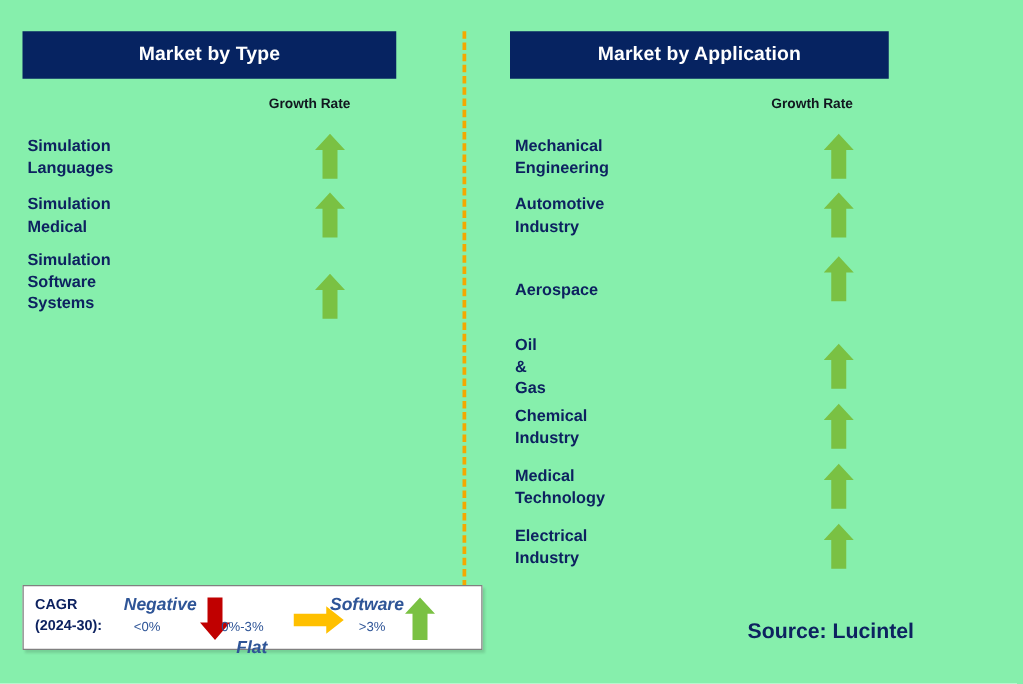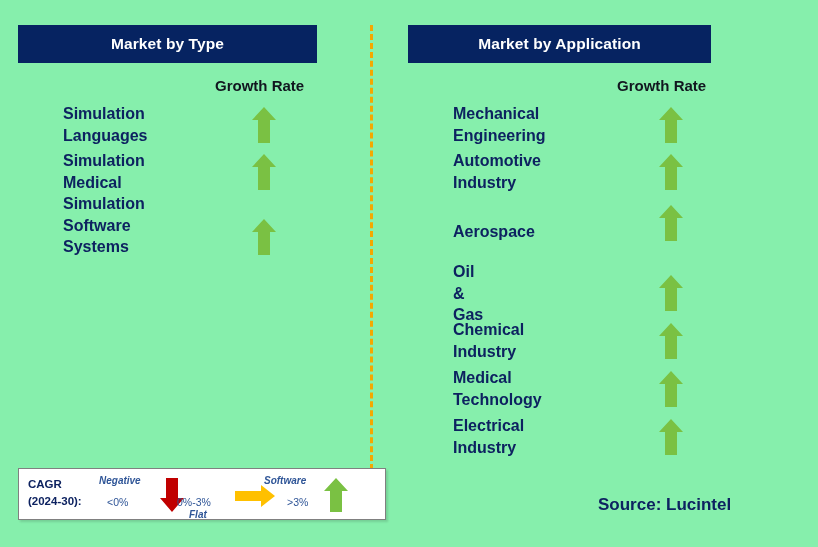--- a/index.html
+++ b/index.html
@@ -41,44 +41,43 @@
   #header-application {
     left: 408px;
     top: 25px;
     width: 303px;
     height: 38px;
   }
 
   
   .growth-caption {
     position: absolute;
-    font-size: 15px;
+    font-size: 11px;
     font-weight: bold;
     color: #11161f;
     white-space: nowrap;
   }
   #growth-caption-left  { left: 215px; top: 77px; }
   #growth-caption-right { left: 617px; top: 77px; }
 
   
   .seg-row {
     position: absolute;
     height: 40px;
   }
   .seg-label {
     position: absolute;
     left: 0;
     top: 50%;
     transform: translateY(-50%);
-    font-size: 16px;
+    font-size: 13px;
     font-weight: bold;
     color: #0d2260;
     line-height: 1.35;
     white-space: pre-line;
-    margin-left: 41px;
   }
   .seg-arrow {
     position: absolute;
     top: 50%;
     transform: translateY(-50%);
     width: 26px;
     height: 38px;
   }
   .col-left  .seg-arrow { left: 229px; }
   .col-right .seg-arrow { left: 246px; }
@@ -112,21 +111,21 @@
     position: absolute;
     left: 9px;
     top: 7px;
     font-size: 11.5px;
     font-weight: bold;
     color: #0d2260;
     line-height: 1.5;
   }
   .lg-item-title {
     position: absolute;
-    font-size: 10px;
+    font-size: 14px;
     font-weight: bold;
     font-style: italic;
     color: #2f5597;
     white-space: nowrap;
   }
   .lg-item-range {
     position: absolute;
     font-size: 10.5px;
     color: #2f5597;
     white-space: nowrap;

